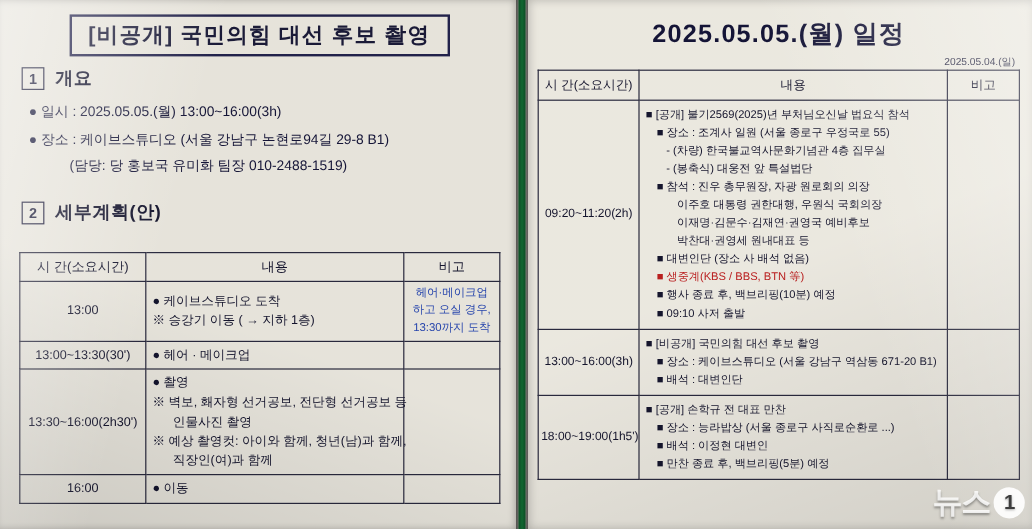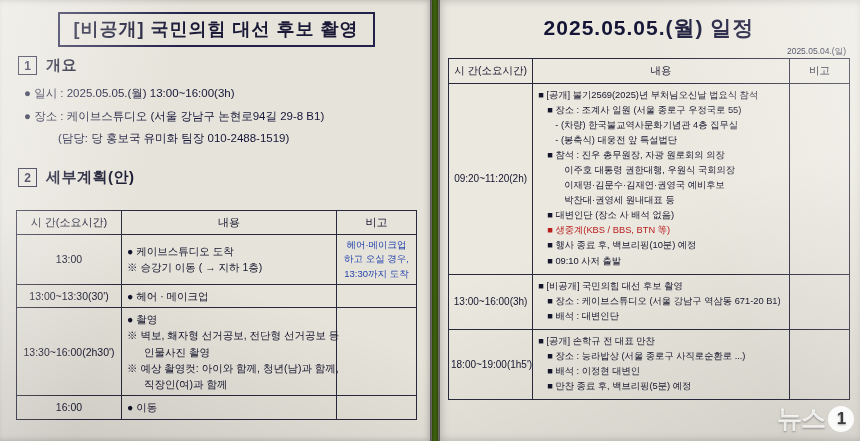--- a/index.html
+++ b/index.html
@@ -10,21 +10,21 @@
   body {
     width: 860px;
     height: 441px;
     overflow: hidden;
     font-family: "DejaVu Sans", sans-serif;
   }
   .page {
     position: relative;
     width: 860px;
     height: 441px;
-    background: #4d7c0f;
+    background: #15803d;
     text-decoration: underline;
   }
   
   .doc-left {
     position: absolute;
     left: 0; top: 0;
     width: 432px; height: 441px;
     background: #f2efe6;
     overflow: hidden;
     box-shadow: inset -3px 0 6px rgba(0,0,0,.25);

